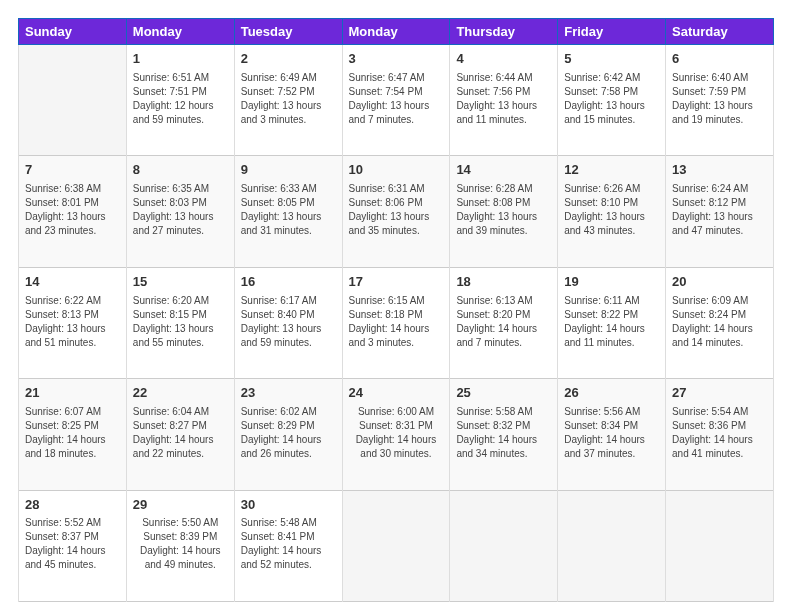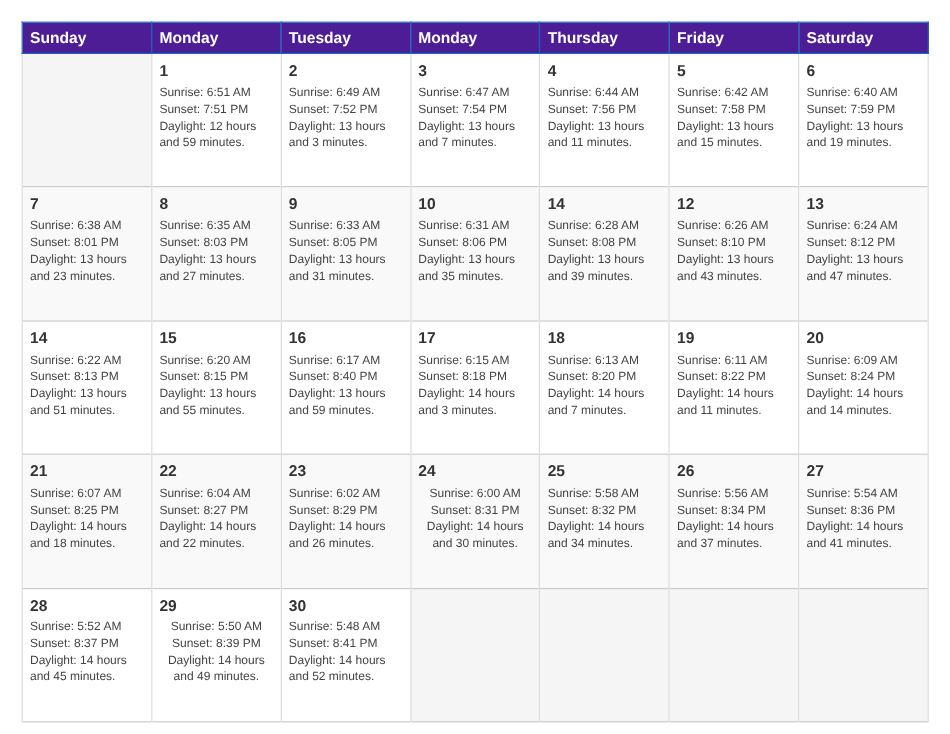--- a/index.html
+++ b/index.html
@@ -39,21 +39,21 @@
     .subtitle {
       font-size: 14px;
       color: #555;
     }
     table {
       width: 100%;
       border-collapse: collapse;
       flex: 1;
     }
     thead tr {
-      background: #4c1d95;
+      background: #6d28d9;
     }
     thead th {
       color: #fff;
       font-size: 13px;
       font-weight: bold;
       padding: 5px 6px;
       text-align: left;
       border: 1px solid #1565c0;
     }
     tbody tr {

